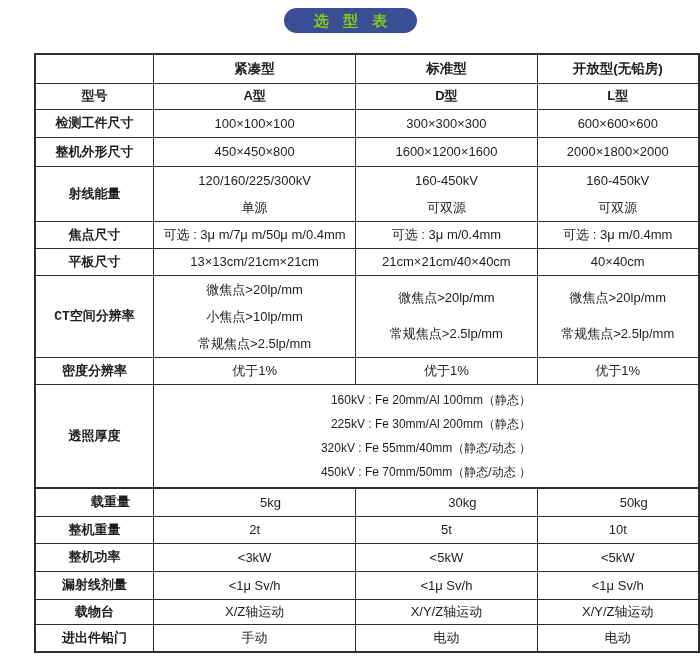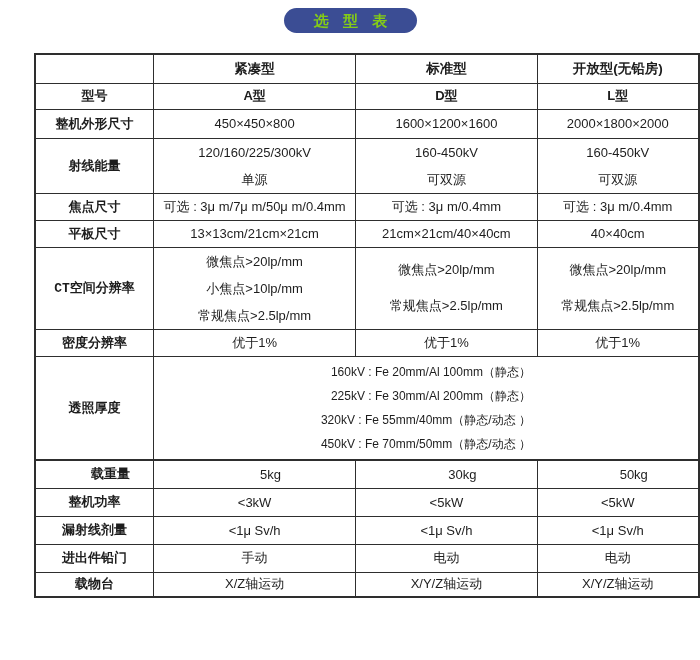--- a/index.html
+++ b/index.html
@@ -57,20 +57,26 @@
       <td>开放型(无铅房)</td>
     </tr>
 
     <tr class="model" style="height:26px">
       <td class="lbl">型号</td>
       <td>A型</td>
       <td>D型</td>
       <td>L型</td>
     </tr>
 
+    <tr style="height:28px">
+      <td class="lbl">检测工件尺寸</td>
+      <td>100×100×100</td>
+      <td>300×300×300</td>
+      <td>600×600×600</td>
+    </tr>
 
     <tr style="height:29px">
       <td class="lbl">整机外形尺寸</td>
       <td>450×450×800</td>
       <td>1600×1200×1600</td>
       <td>2000×1800×2000</td>
     </tr>
 
     <tr style="height:54px">
       <td class="lbl">射线能量</td>
@@ -138,44 +144,50 @@
       </td>
     </tr>
 
     <tr class="sep" style="height:28px">
       <td class="lbl">载重量</td>
       <td>5kg</td>
       <td>30kg</td>
       <td>50kg</td>
     </tr>
 
+    <tr style="height:27px">
+      <td class="lbl">整机重量</td>
+      <td>2t</td>
+      <td>5t</td>
+      <td>10t</td>
+    </tr>
 
     <tr style="height:28px">
       <td class="lbl">整机功率</td>
       <td>&lt;3kW</td>
       <td>&lt;5kW</td>
       <td>&lt;5kW</td>
     </tr>
 
     <tr style="height:28px">
       <td class="lbl">漏射线剂量</td>
       <td>&lt;1μ Sv/h</td>
       <td>&lt;1μ Sv/h</td>
       <td>&lt;1μ Sv/h</td>
     </tr>
 
+    <tr style="height:25px">
+      <td class="lbl">载物台</td>
+      <td>X/Z轴运动</td>
+      <td>X/Y/Z轴运动</td>
+      <td>X/Y/Z轴运动</td>
+    </tr>
+
     <tr style="height:28px">
       <td class="lbl">进出件铅门</td>
       <td>手动</td>
       <td>电动</td>
       <td>电动</td>
     </tr>
 
-    <tr style="height:25px">
-      <td class="lbl">载物台</td>
-      <td>X/Z轴运动</td>
-      <td>X/Y/Z轴运动</td>
-      <td>X/Y/Z轴运动</td>
-    </tr>
-
   </tbody>
     </table>
 </div>
 
 </body></html>

